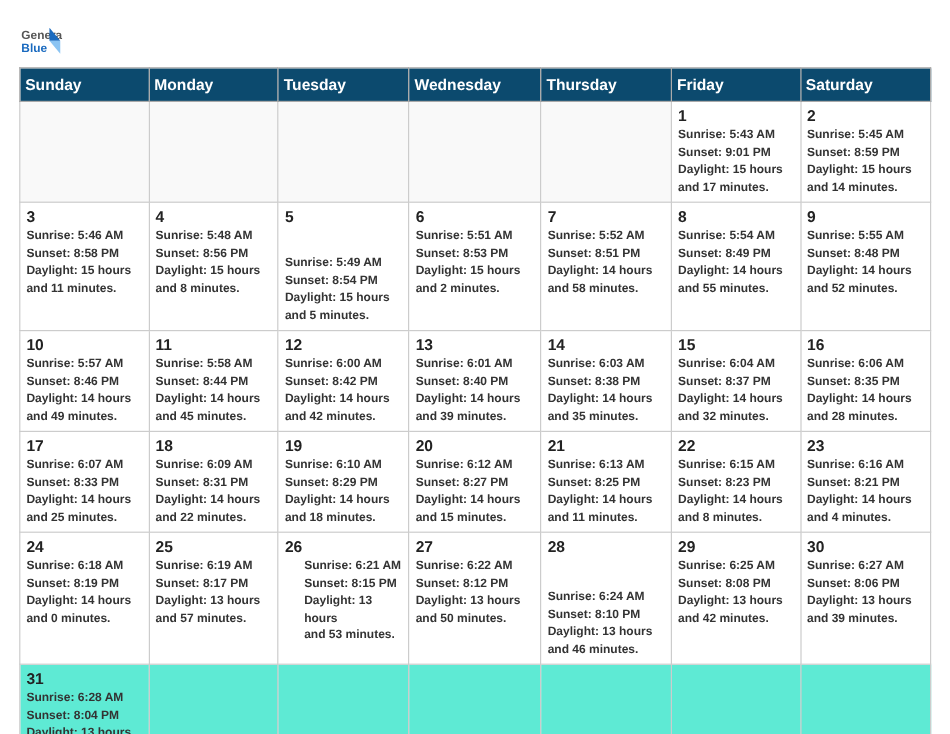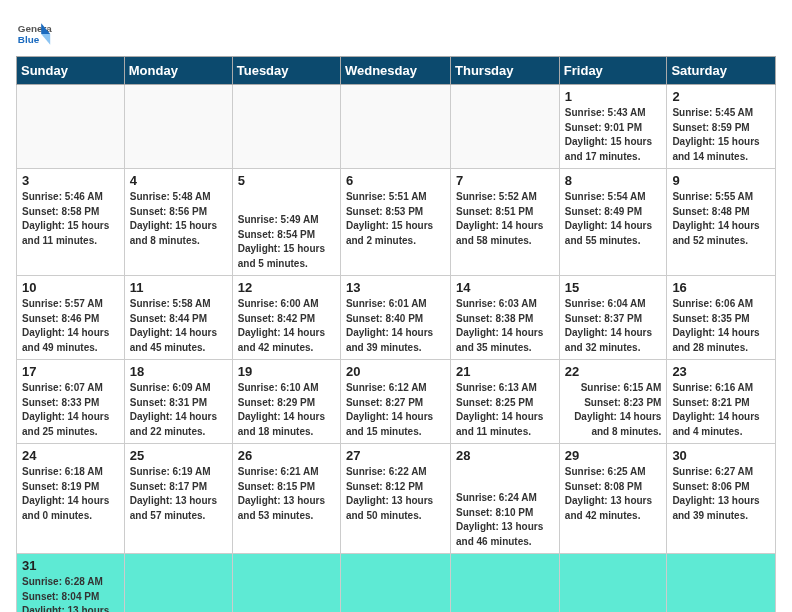--- a/index.html
+++ b/index.html
@@ -265,21 +265,21 @@
         </td>
         <td>
           <div class="day-number">21</div>
           <div class="day-info" style="white-space: pre-line;">Sunrise: 6:13 AM
 Sunset: 8:25 PM
 Daylight: 14 hours
 and 11 minutes.</div>
         </td>
         <td>
           <div class="day-number">22</div>
-          <div class="day-info" style="white-space: pre-line; text-align: right;">Sunrise: 6:15 AM
+          <div class="day-info" style="white-space: pre-line;">Sunrise: 6:15 AM
 Sunset: 8:23 PM
 Daylight: 14 hours
 and 8 minutes.</div>
         </td>
         <td>
           <div class="day-number">23</div>
           <div class="day-info" style="white-space: pre-line;">Sunrise: 6:16 AM
 Sunset: 8:21 PM
 Daylight: 14 hours
 and 4 minutes.</div>
@@ -295,21 +295,21 @@
         </td>
         <td>
           <div class="day-number">25</div>
           <div class="day-info" style="white-space: pre-line;">Sunrise: 6:19 AM
 Sunset: 8:17 PM
 Daylight: 13 hours
 and 57 minutes.</div>
         </td>
         <td>
           <div class="day-number">26</div>
-          <div class="day-info" style="white-space: pre-line;">Sunrise: 6:21 AM
+          <div class="day-info" style="white-space: pre-line; margin-left: 16px;">Sunrise: 6:21 AM
 Sunset: 8:15 PM
 Daylight: 13 hours
 and 53 minutes.</div>
         </td>
         <td>
           <div class="day-number">27</div>
           <div class="day-info" style="white-space: pre-line;">Sunrise: 6:22 AM
 Sunset: 8:12 PM
 Daylight: 13 hours
 and 50 minutes.</div>

